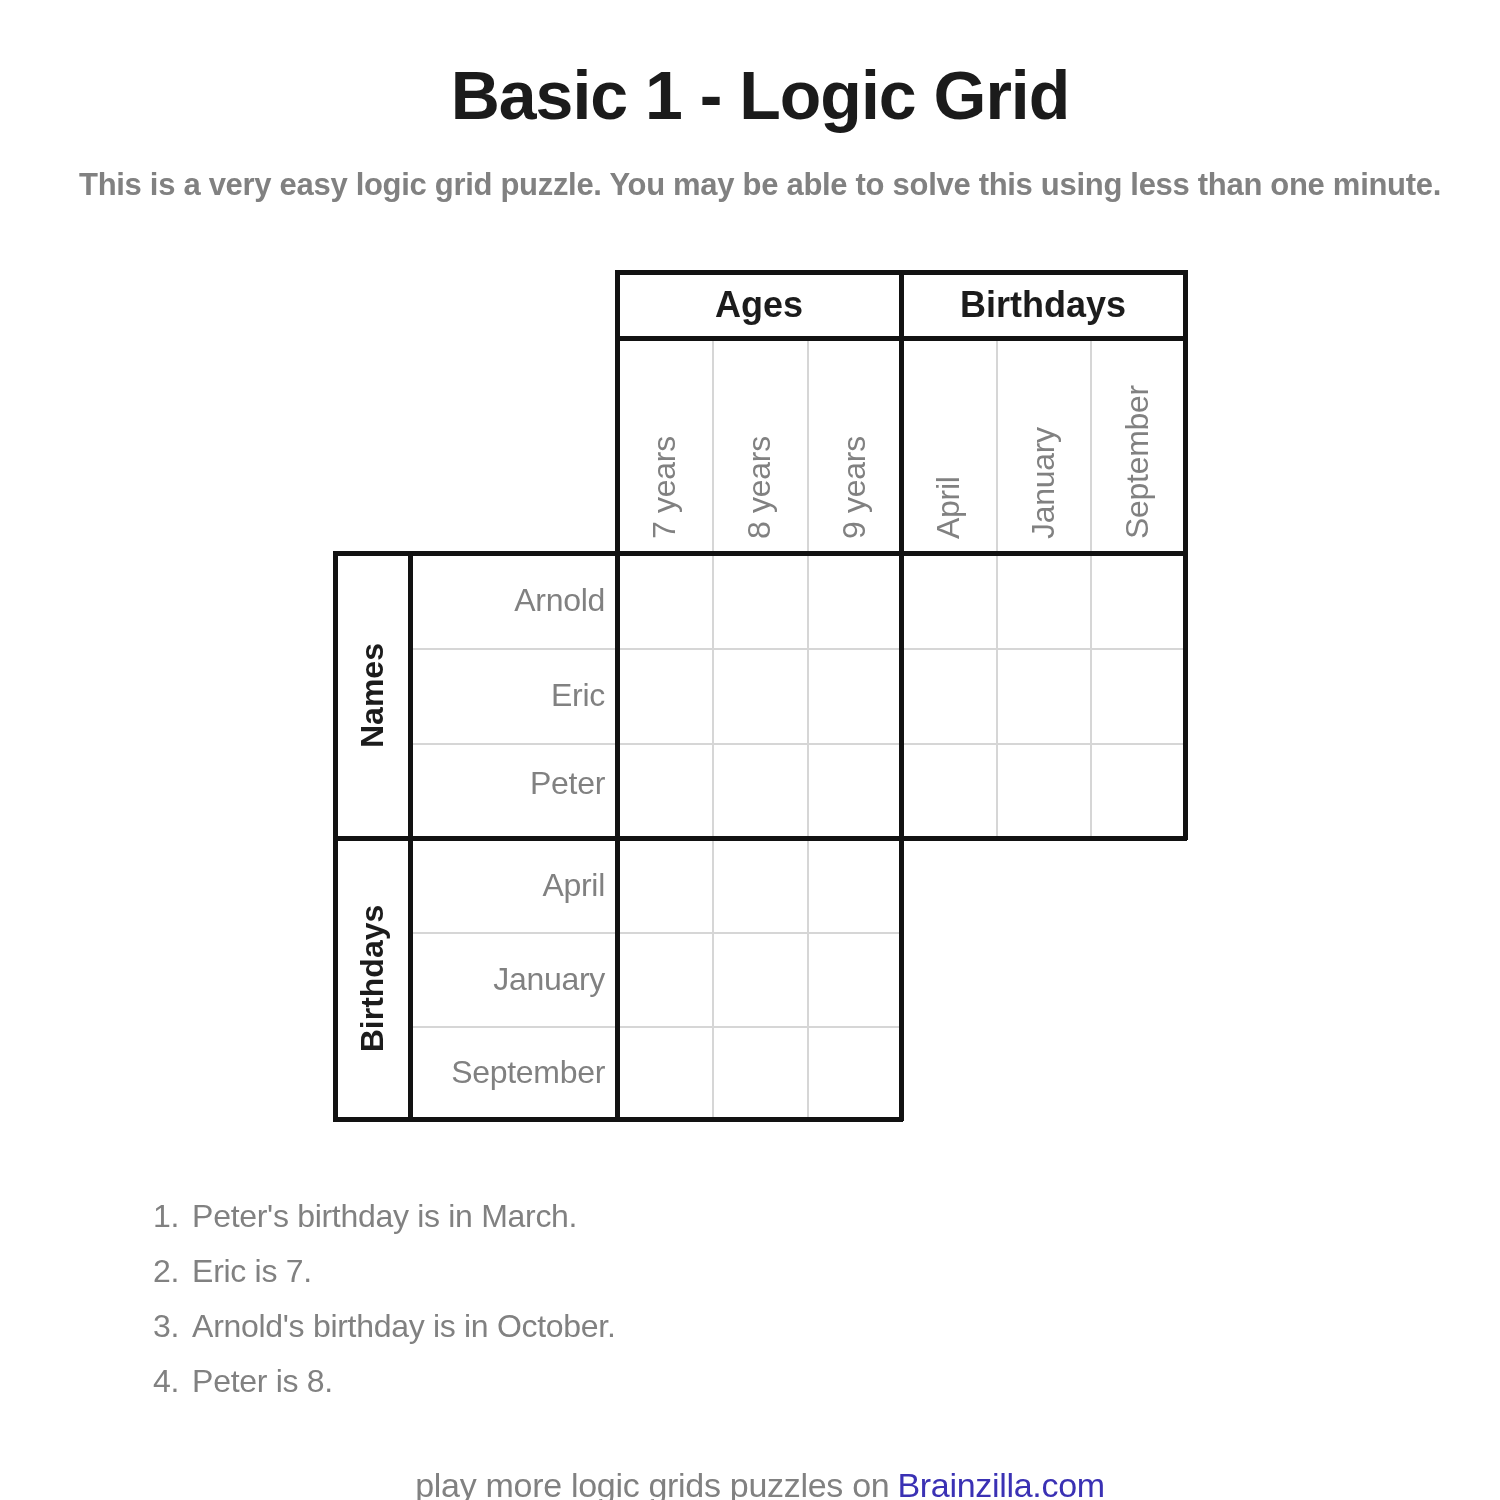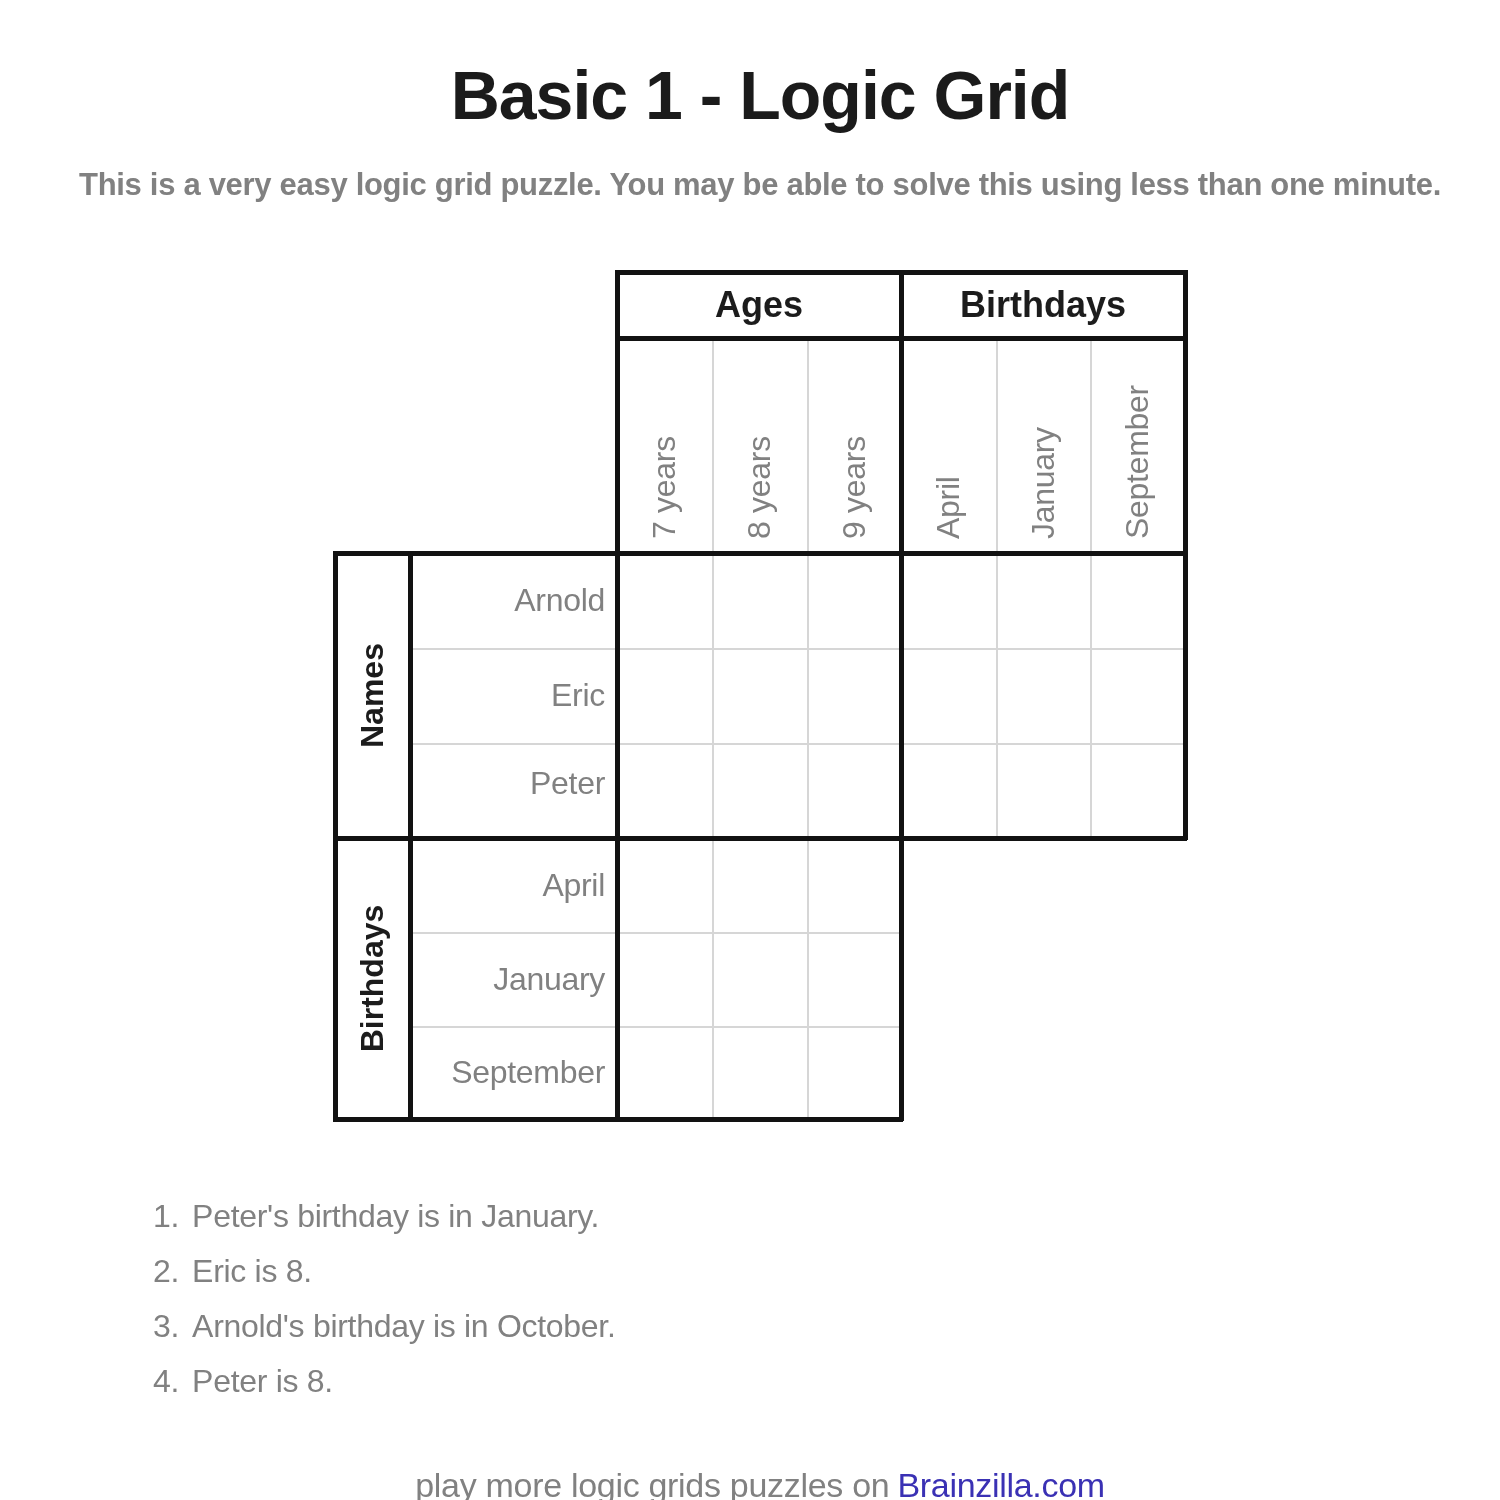--- a/index.html
+++ b/index.html
@@ -122,25 +122,25 @@
     <div class="kl" style="left:280px;top:-2px;width:572px;height:5px;"></div>
     <div class="kl" style="left:280px;top:64px;width:572px;height:5px;"></div>
     <div class="kl" style="left:-2px;top:279px;width:854px;height:5px;"></div>
     <div class="kl" style="left:-2px;top:564px;width:854px;height:5px;"></div>
     <div class="kl" style="left:-2px;top:845px;width:570px;height:5px;"></div>
   </div>
 
   <ol class="clues">
     <li class="clue">
       <span class="clue-number">1.</span>
-      <span class="clue-text">Peter's birthday is in January.</span>
+      <span class="clue-text">Peter's birthday is in March.</span>
     </li>
     <li class="clue">
       <span class="clue-number">2.</span>
-      <span class="clue-text">Eric is 8.</span>
+      <span class="clue-text">Eric is 7.</span>
     </li>
     <li class="clue">
       <span class="clue-number">3.</span>
       <span class="clue-text">Arnold's birthday is in October.</span>
     </li>
     <li class="clue">
       <span class="clue-number">4.</span>
       <span class="clue-text">Peter is 8.</span>
     </li>
   </ol>

